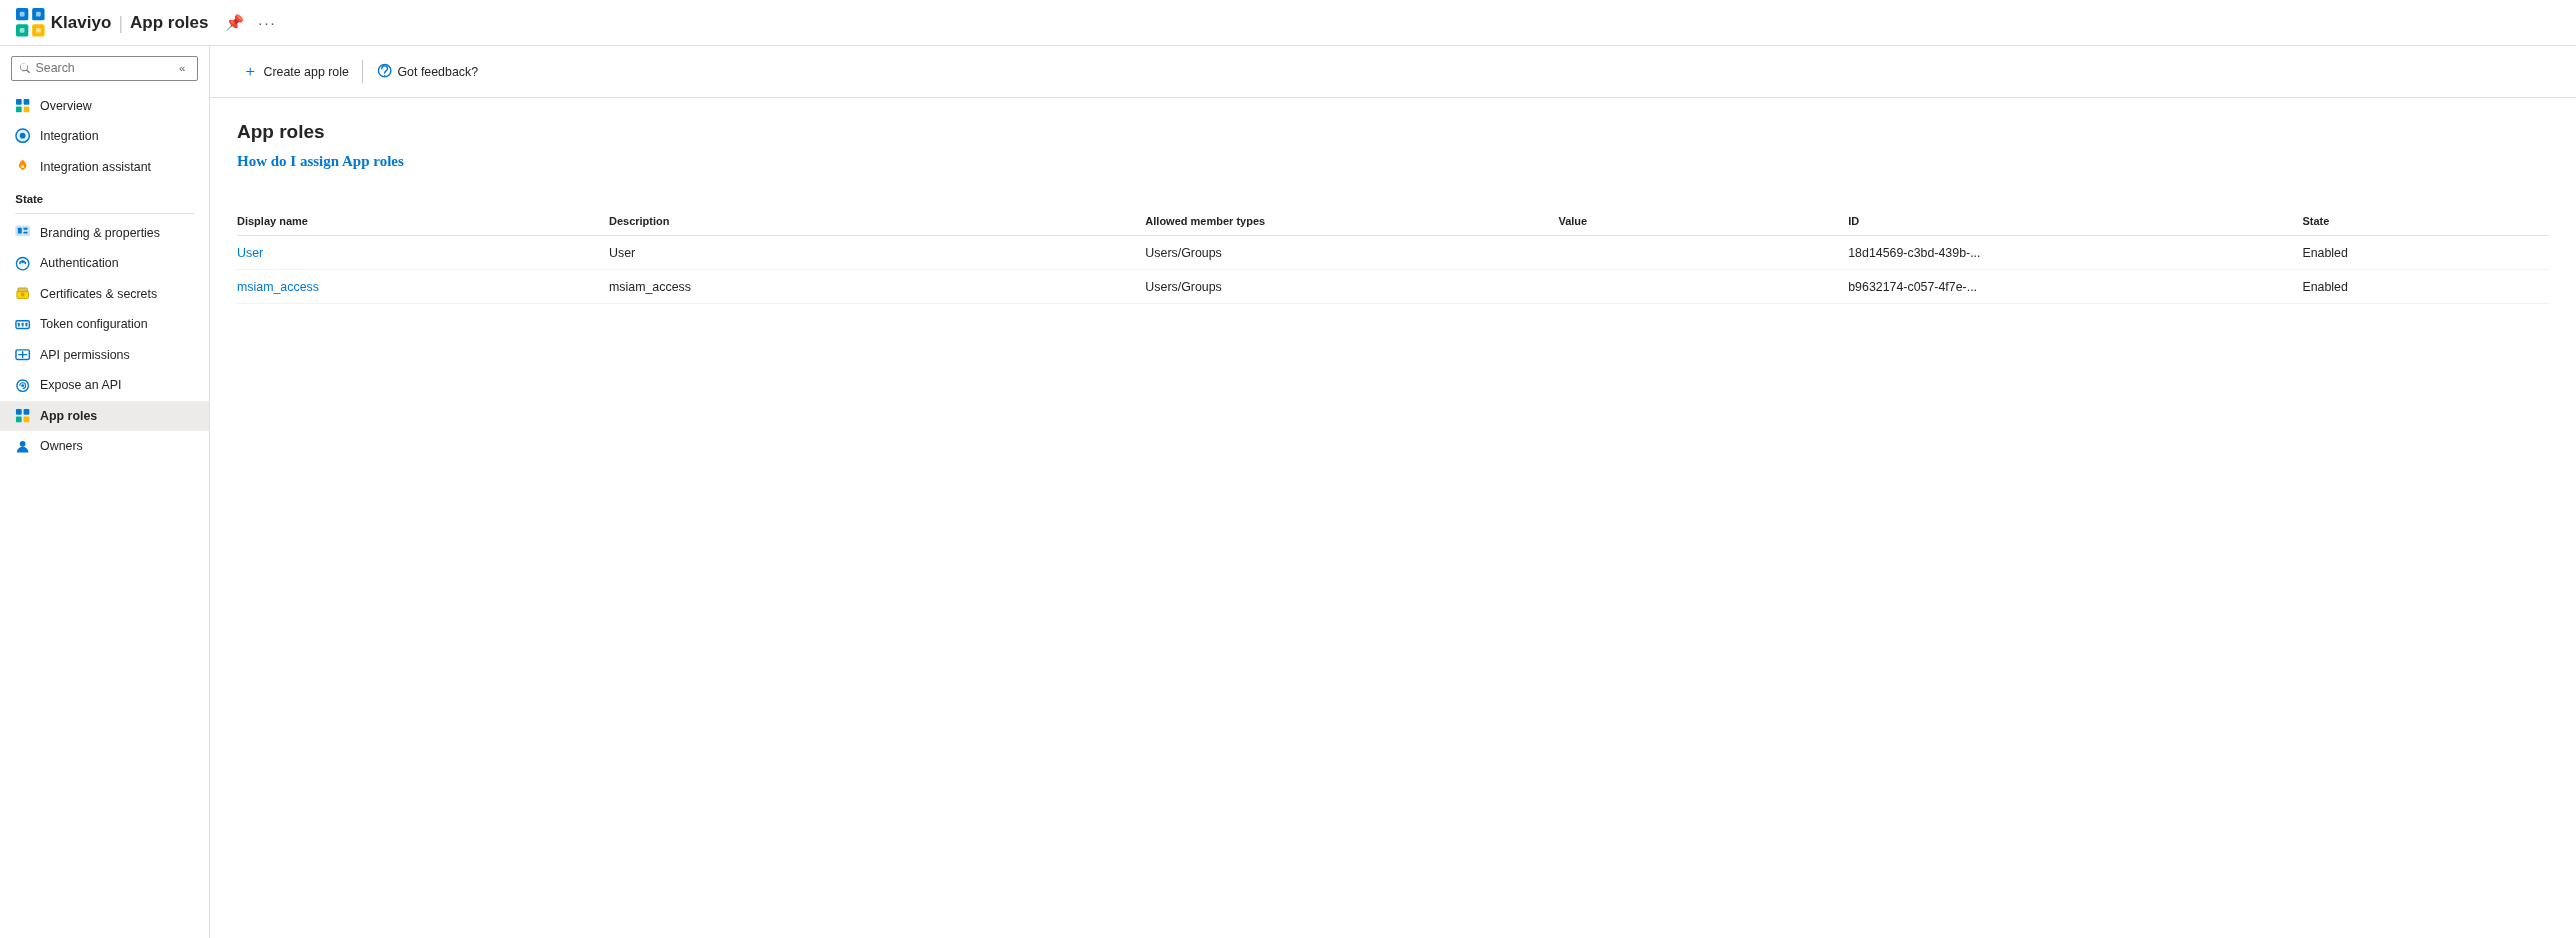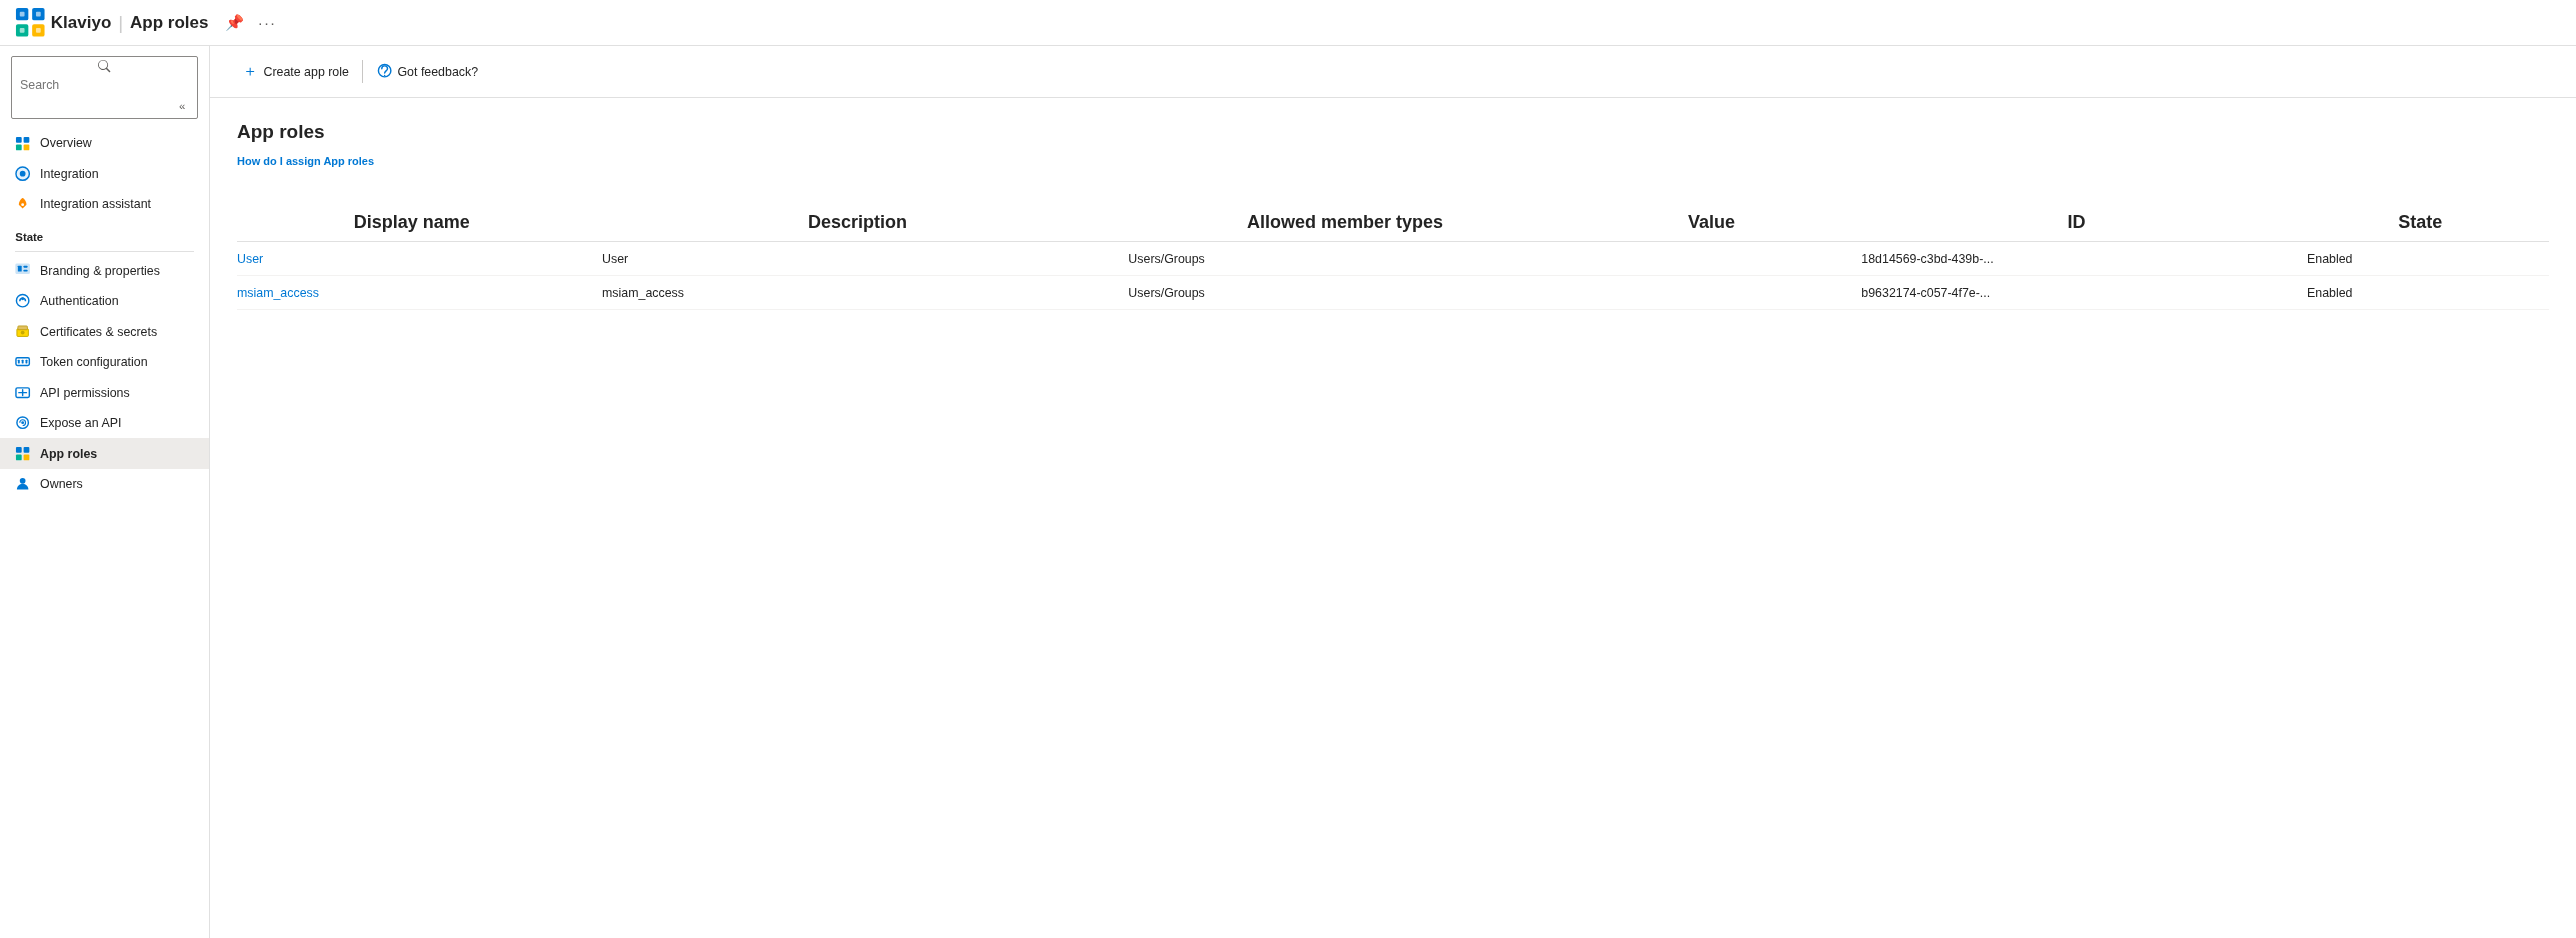--- a/index.html
+++ b/index.html
@@ -14,21 +14,21 @@
     .header-page { font-size: 17px; font-weight: 600; color: #242424; }
     .pin-icon { color: #605e5c; font-size: 15.3px; cursor: pointer; margin-left: 7.6px; }
     .more-icon { color: #605e5c; font-size: 15.3px; cursor: pointer; margin-left: 3.8px; letter-spacing: 1px; }
 
     
     .layout { display: flex; flex: 1; overflow: hidden; }
 
     
     .sidebar { width: 210px; min-width: 210px; border-right: 1px solid #e0e0e0; display: flex; flex-direction: column; overflow-y: auto; padding-bottom: 15.3px; }
     .sidebar-search { padding: 9.5px 11.4px; }
-    .search-box { display: flex; align-items: center; border: 1px solid #8a8886; border-radius: 2px; padding: 3.8px 7.6px; gap: 5.7px; background: #fff; flex-direction: column; }
+    .search-box { display: flex; align-items: center; border: 1px solid #8a8886; border-radius: 2px; padding: 3.8px 7.6px; gap: 5.7px; background: #fff; }
     .search-box input { border: none; outline: none; font-size: 12.4px; width: 100%; background: transparent; color: #242424; }
     .collapse-btn { margin-left: auto; cursor: pointer; color: #605e5c; font-size: 11.4px; padding: 1.9px 3.8px; }
 
     .nav-item { display: flex; align-items: center; gap: 9.5px; padding: 7.6px 15.3px; cursor: pointer; font-size: 12.4px; color: #242424; }
     .nav-item.active { background: #edebe9; font-weight: 600; }
     .nav-icon { width: 15.3px; height: 15.3px; display: flex; align-items: center; justify-content: center; flex-shrink: 0; }
 
     .section-label { padding: 11.4px 15.3px 3.8px 15.3px; font-size: 11.4px; font-weight: 600; color: #242424; }
     .section-divider { height: 1px; background: #e0e0e0; margin: 3.8px 15.3px; }
 
@@ -38,27 +38,27 @@
     
     .toolbar { display: flex; align-items: center; padding: 9.5px 23px; gap: 0; border-bottom: 1px solid #e0e0e0; }
     .toolbar-btn { display: flex; align-items: center; gap: 5.7px; background: none; border: none; cursor: pointer; font-size: 12.4px; color: #242424; padding: 5.7px 9.5px; }
     .toolbar-separator { width: 1px; height: 23px; background: #c8c6c4; margin: 0 3.8px; }
     .plus-icon { font-size: 15.3px; color: #0078d4; }
 
     
     .content { padding: 23px 27px; }
     .page-title { font-size: 19px; font-weight: 600; margin-bottom: 9.5px; }
     .page-desc { font-size: 12.4px; color: #242424; line-height: 1.5; max-width: 763px; margin-bottom: 11.4px; }
-    .help-link { color: #0078d4; font-size: 11px; font-weight: 600; cursor: pointer; text-decoration: none; margin-bottom: 19px; display: inline-block; }
+    .help-link { color: #0078d4; font-size: 15px; font-weight: 600; cursor: pointer; text-decoration: none; margin-bottom: 19px; display: inline-block; font-family: Liberation Serif, serif; }
 
     
     .table-wrap { margin-top: 19px; }
     table { width: 100%; border-collapse: collapse; }
     thead tr { border-bottom: 1.9px solid #e0e0e0; }
-    th { text-align: center; padding: 7.6px 15.3px 7.6px 0; font-size: 18px; font-weight: 600; color: #242424; white-space: nowrap; }
+    th { text-align: left; padding: 7.6px 15.3px 7.6px 0; font-size: 11px; font-weight: 600; color: #242424; white-space: nowrap; }
     td { padding: 9.5px 15.3px 9.5px 0; font-size: 12.4px; color: #242424; border-bottom: 1px solid #f3f2f1; vertical-align: middle; }
     .col-display { width: 172px; }
     .col-desc { width: 248px; }
     .col-member { width: 191px; }
     .col-value { width: 134px; }
     .col-id { width: 210px; }
     .col-state { width: 114px; }
     .link-cell { color: #0078d4; cursor: pointer; }
   </style>
 </head>

